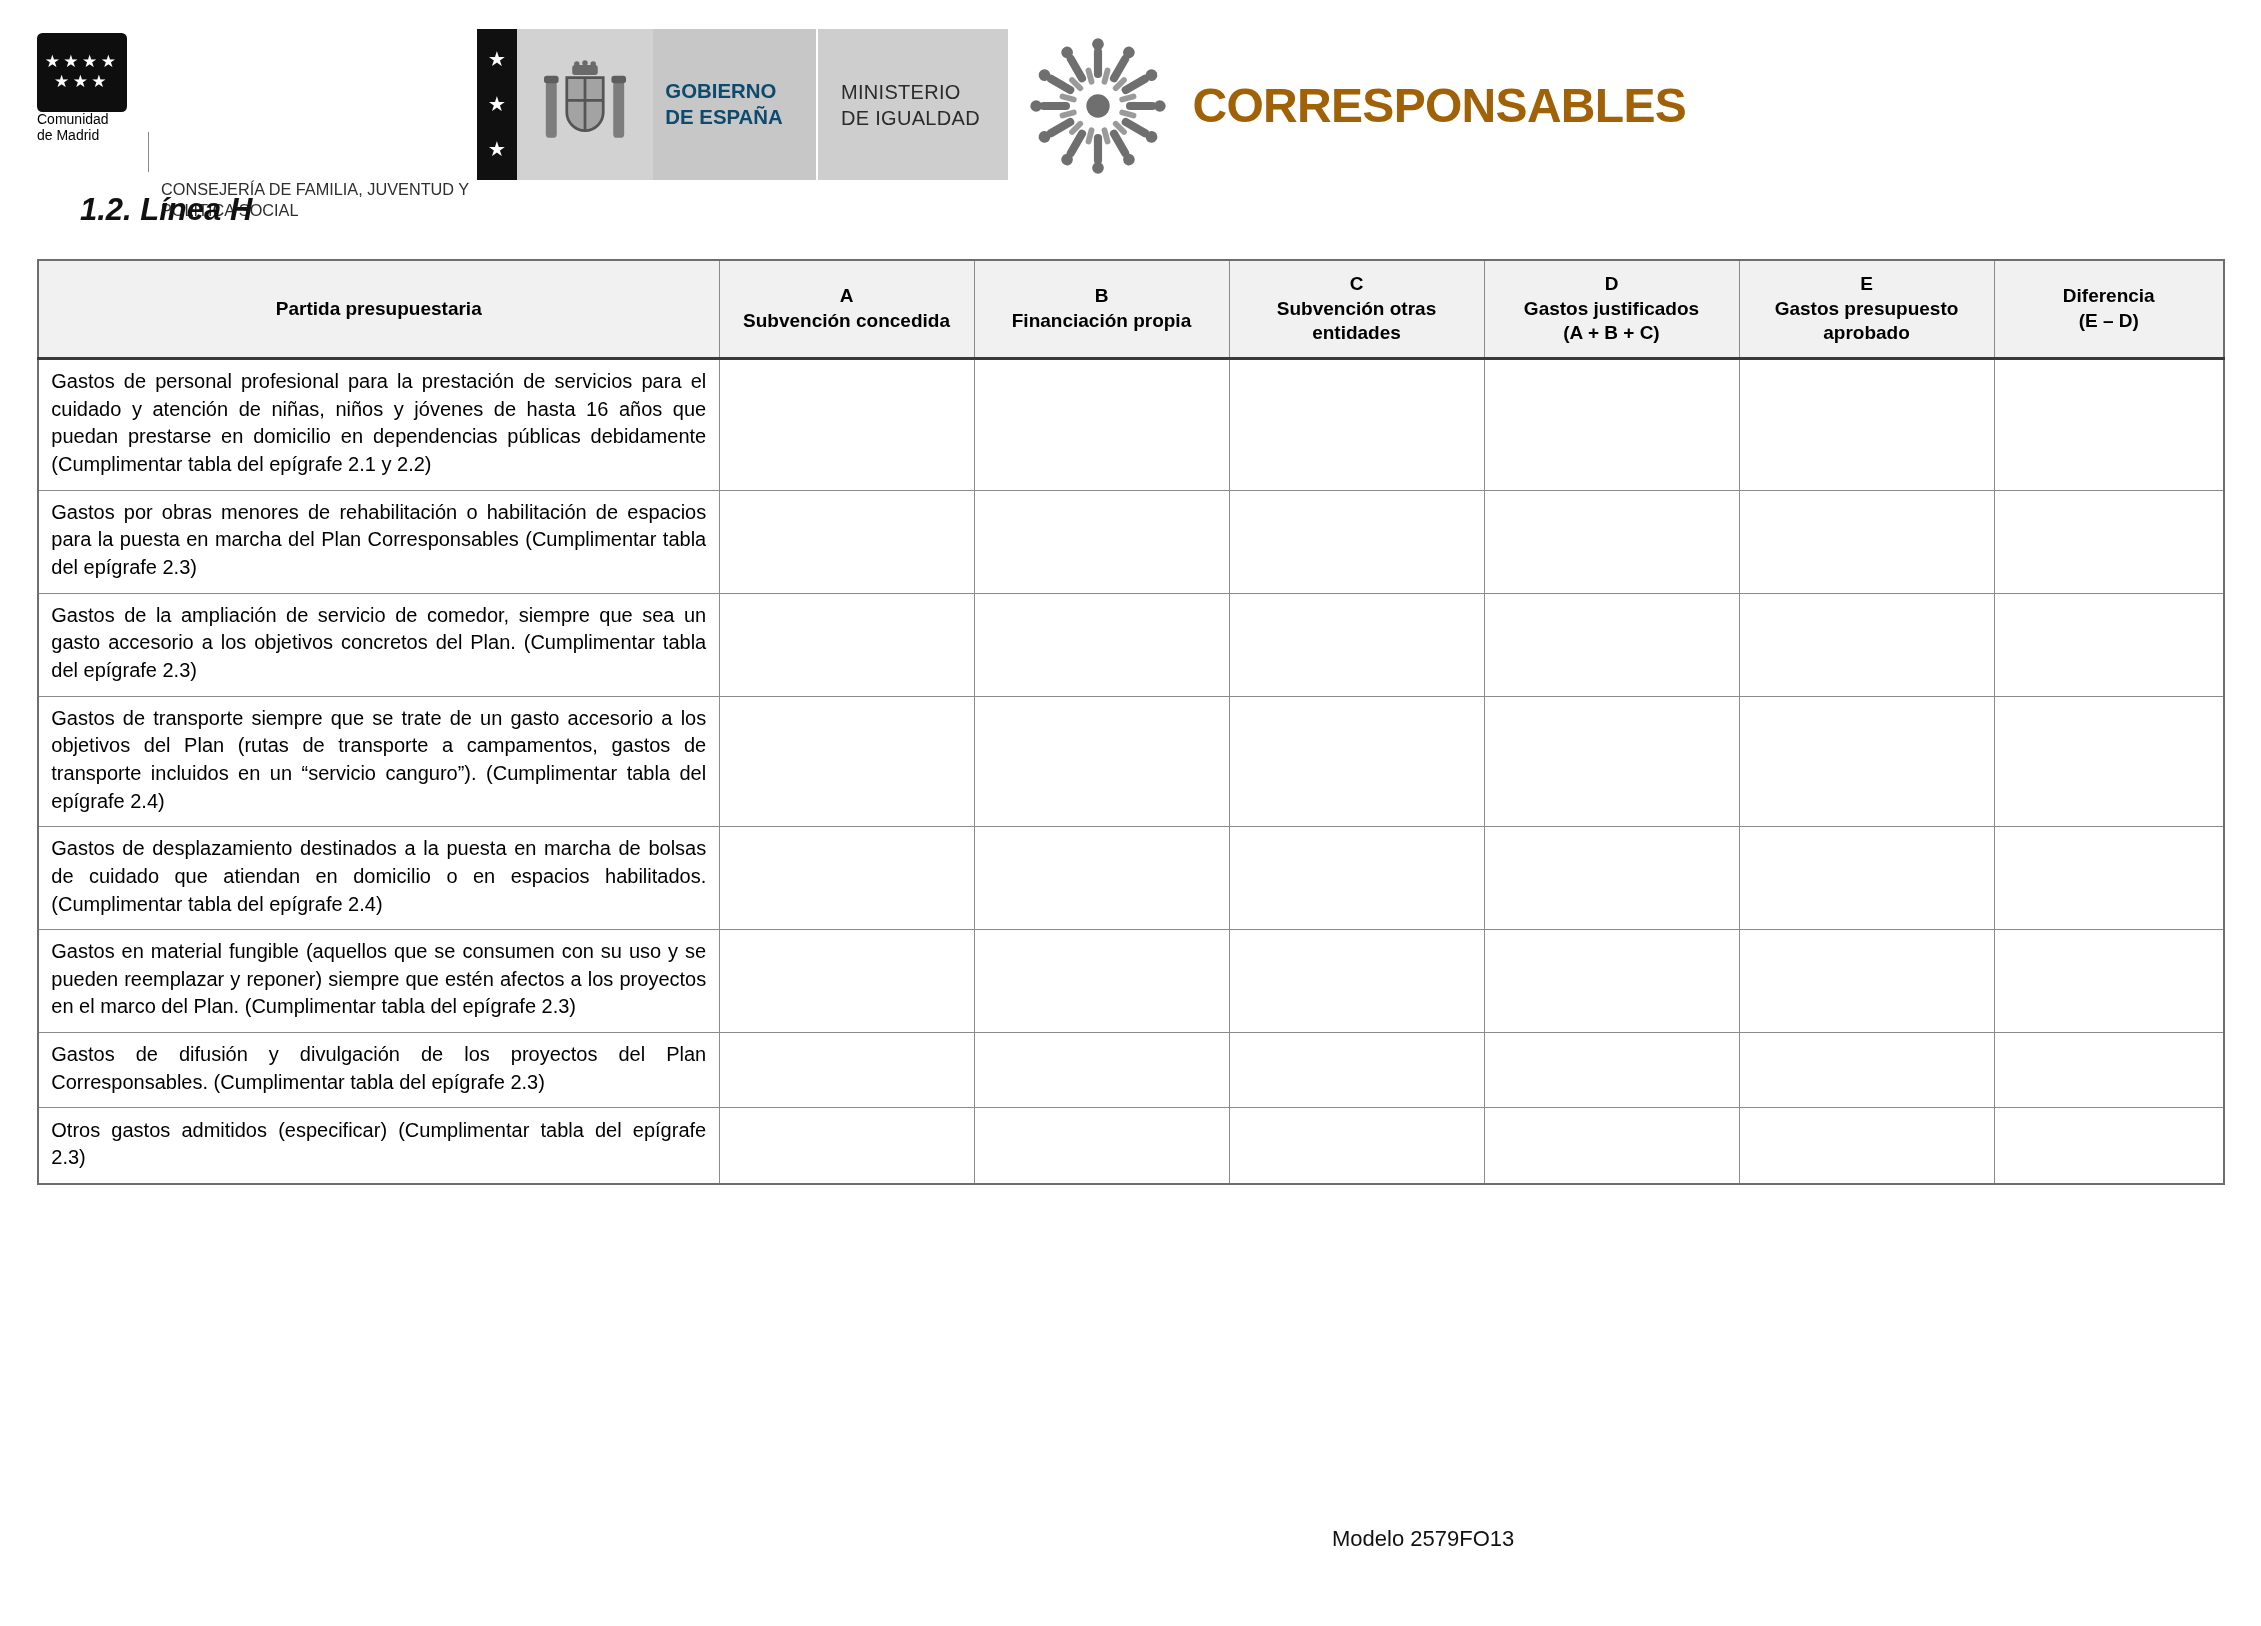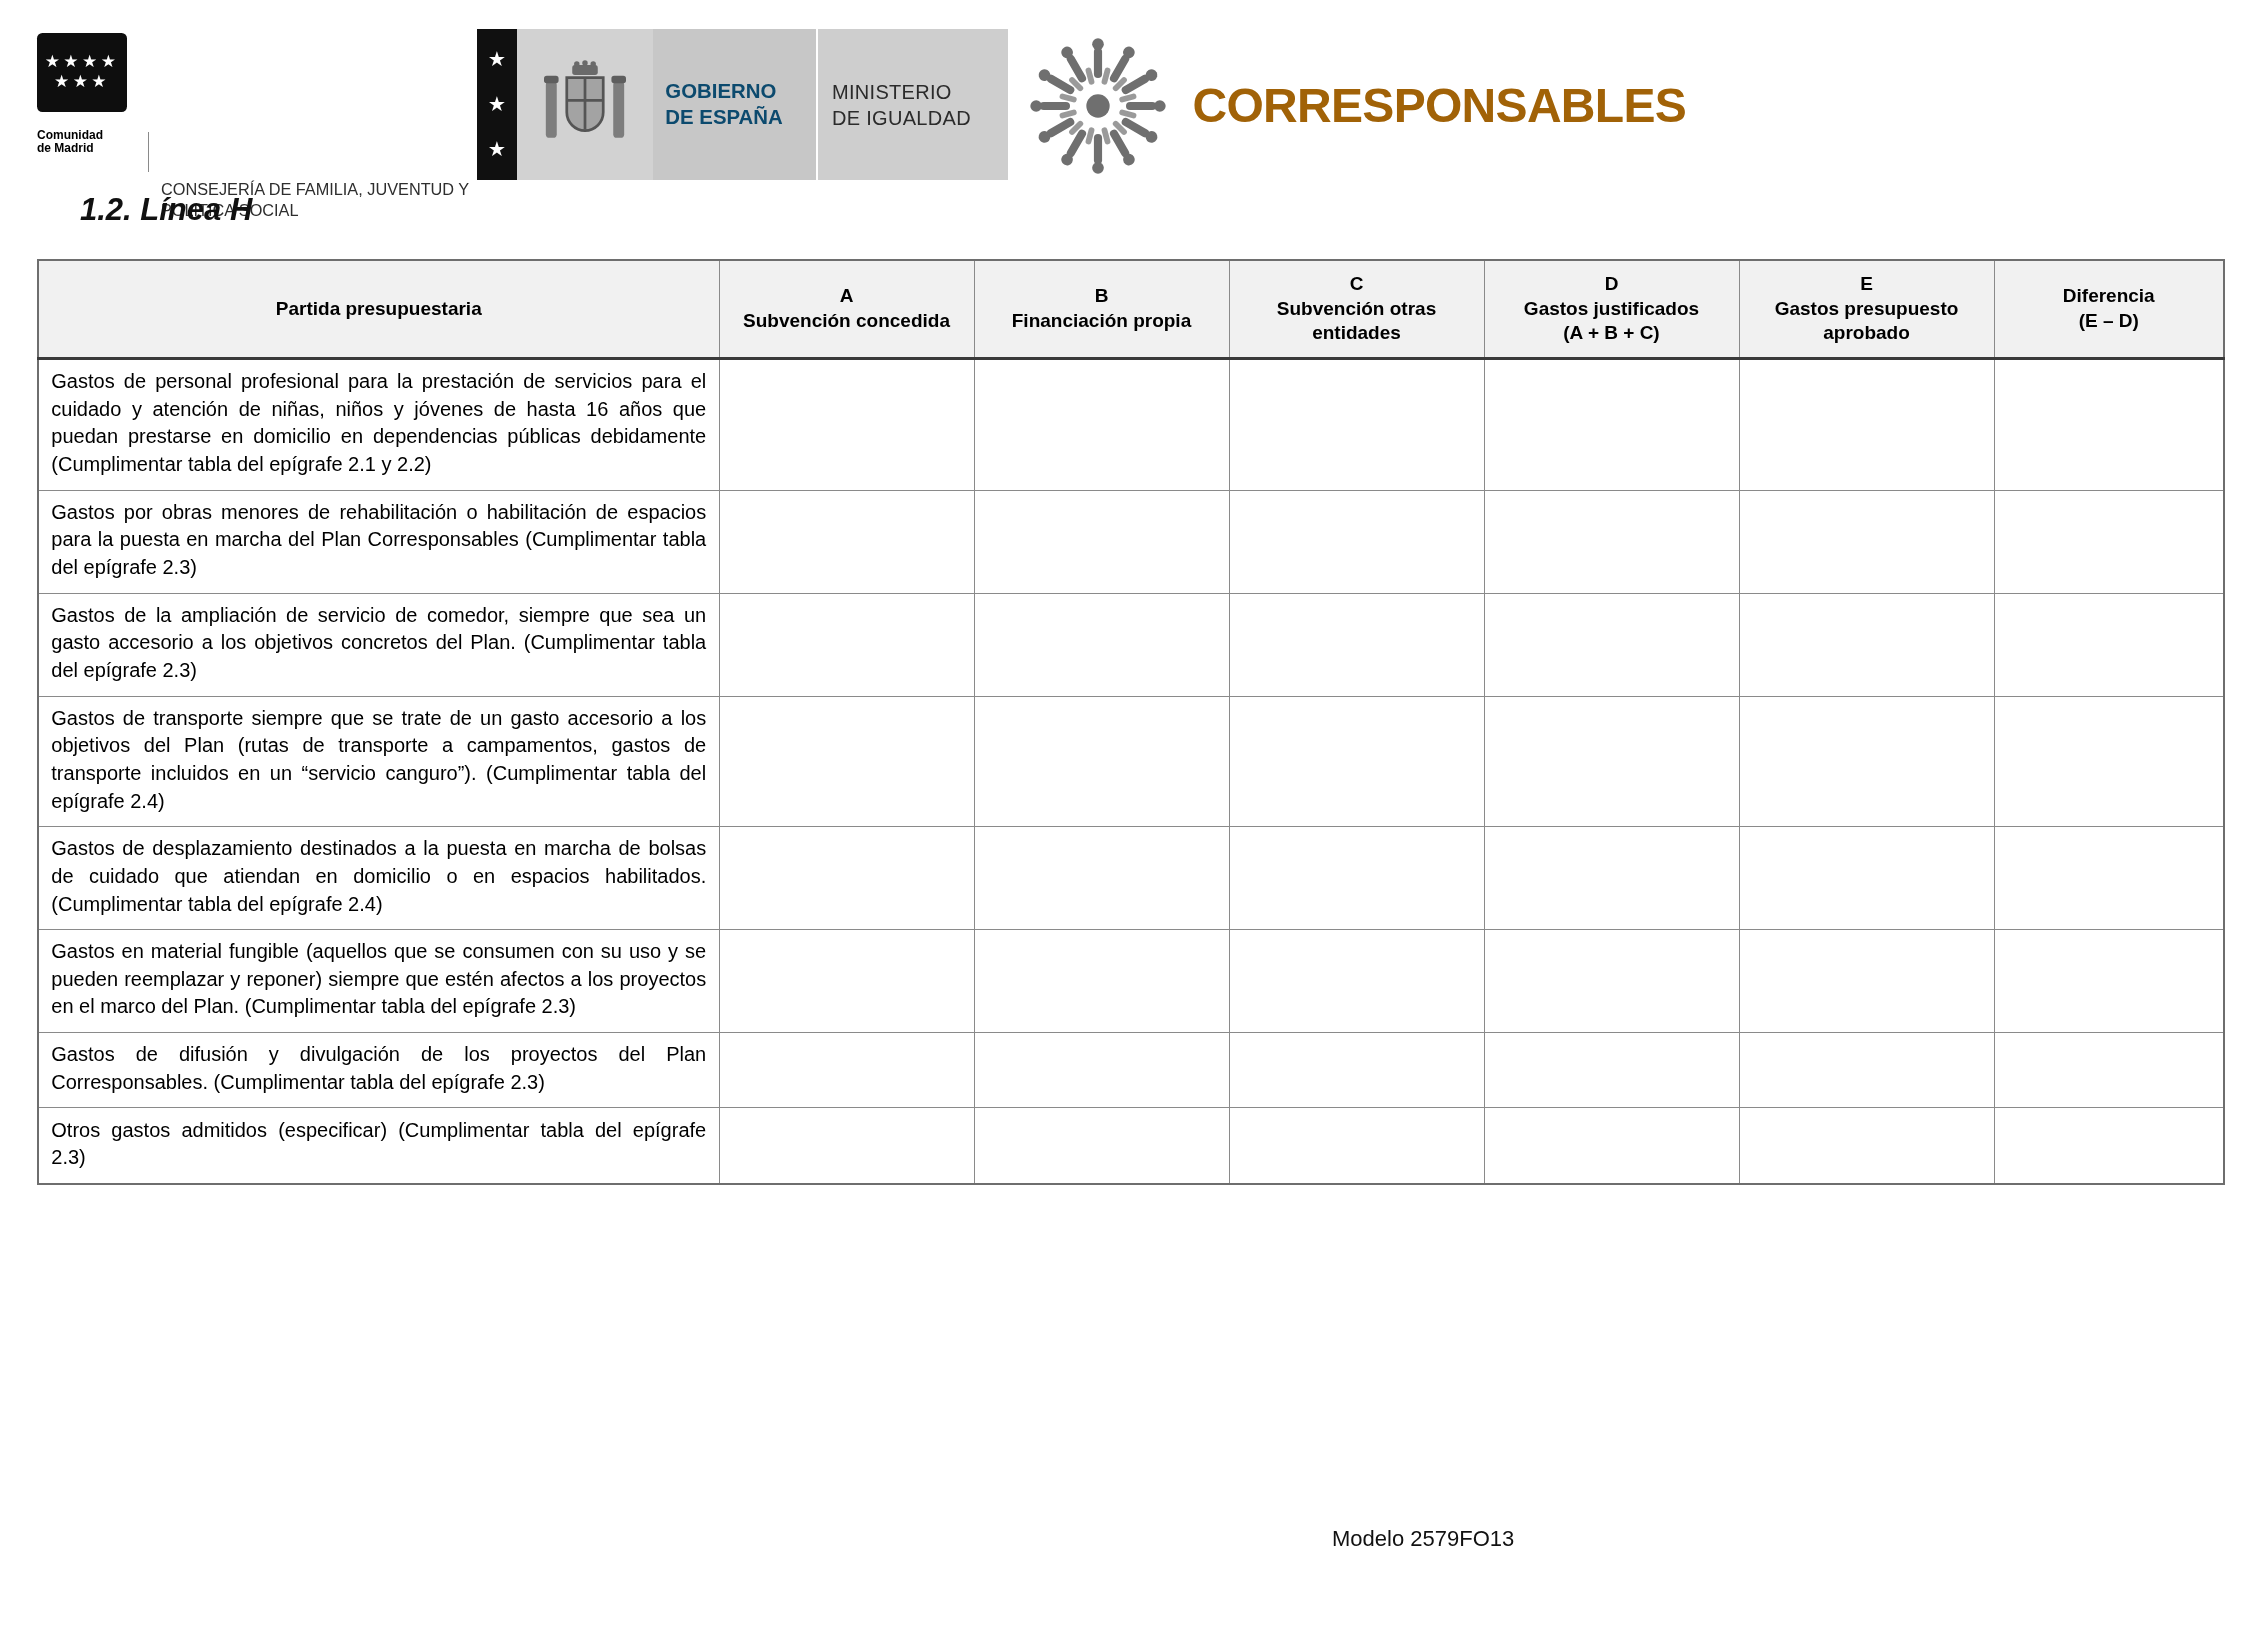--- a/index.html
+++ b/index.html
@@ -12,39 +12,39 @@
     position: relative;
   }
 
   
   .cam { position: absolute; left: 37px; top: 33px; width: 170px; }
   .cam-flag {
     width: 90px; height: 79px; background: #0e0e0e; border-radius: 5.4px;
     display: flex; flex-direction: column; justify-content: center; align-items: center; gap: 1.4px;
   }
   .cam-flag .stars { color: #fff; font-size: 17px; letter-spacing: 3.4px; line-height: 1.1; }
-  .cam-name { margin-top: 17px; font-weight: bold; font-size: 12px; line-height: 1.12; }
+  .cam-name { margin-top: 0; font-weight: normal; font-size: 14px; line-height: 1.12; }
   .vrule { position: absolute; left: 148px; top: 132px; width: 1.4px; height: 40px; background: #8a8a8a; }
   .consejeria { position: absolute; left: 161px; top: 133px; font-size: 16.3px; line-height: 1.3; color: #2e2e2e; margin-top: 46px; }
 
   .gob {
     position: absolute; left: 477px; top: 29px; width: 531px; height: 151px;
     background: #c7c7c7; display: flex; align-items: stretch;
   }
   .gob-bar {
     width: 40px; background: #101010; display: flex; flex-direction: column;
     justify-content: space-around; align-items: center; padding: 8.2px 0;
   }
   .gob-bar .st { color: #fff; font-size: 20.4px; line-height: 1; }
   .gob-arms { width: 136px; display: flex; align-items: center; justify-content: center; background: #d2d2d2; }
   .gob-text { display: flex; flex-direction: column; justify-content: center; padding-left: 12.3px; width: 163px; }
   .gob-text div { font-weight: bold; font-size: 20.4px; line-height: 1.25; color: #0c4a6e; }
   .gob-min {
     flex: 1; border-left: 2px solid #ffffff; background: #cecece;
-    display: flex; flex-direction: column; justify-content: center; padding-left: 14px;
+    display: flex; flex-direction: column; justify-content: center; padding-left: 23px;
   }
   .gob-min div { font-size: 20px; line-height: 1.3; color: #2b2b2b; letter-spacing: 0.3px; }
 
   .corr { position: absolute; left: 1028px; top: 27px; height: 157px; display: flex; align-items: center; gap: 24.5px; }
   .corr-word { font-weight: bold; font-size: 48px; color: #a16207; letter-spacing: -0.7px; }
 
   
   .title { position: absolute; left: 80px; top: 192px; font-size: 31px; font-style: italic; font-weight: bold; color: #111; }
 
   

